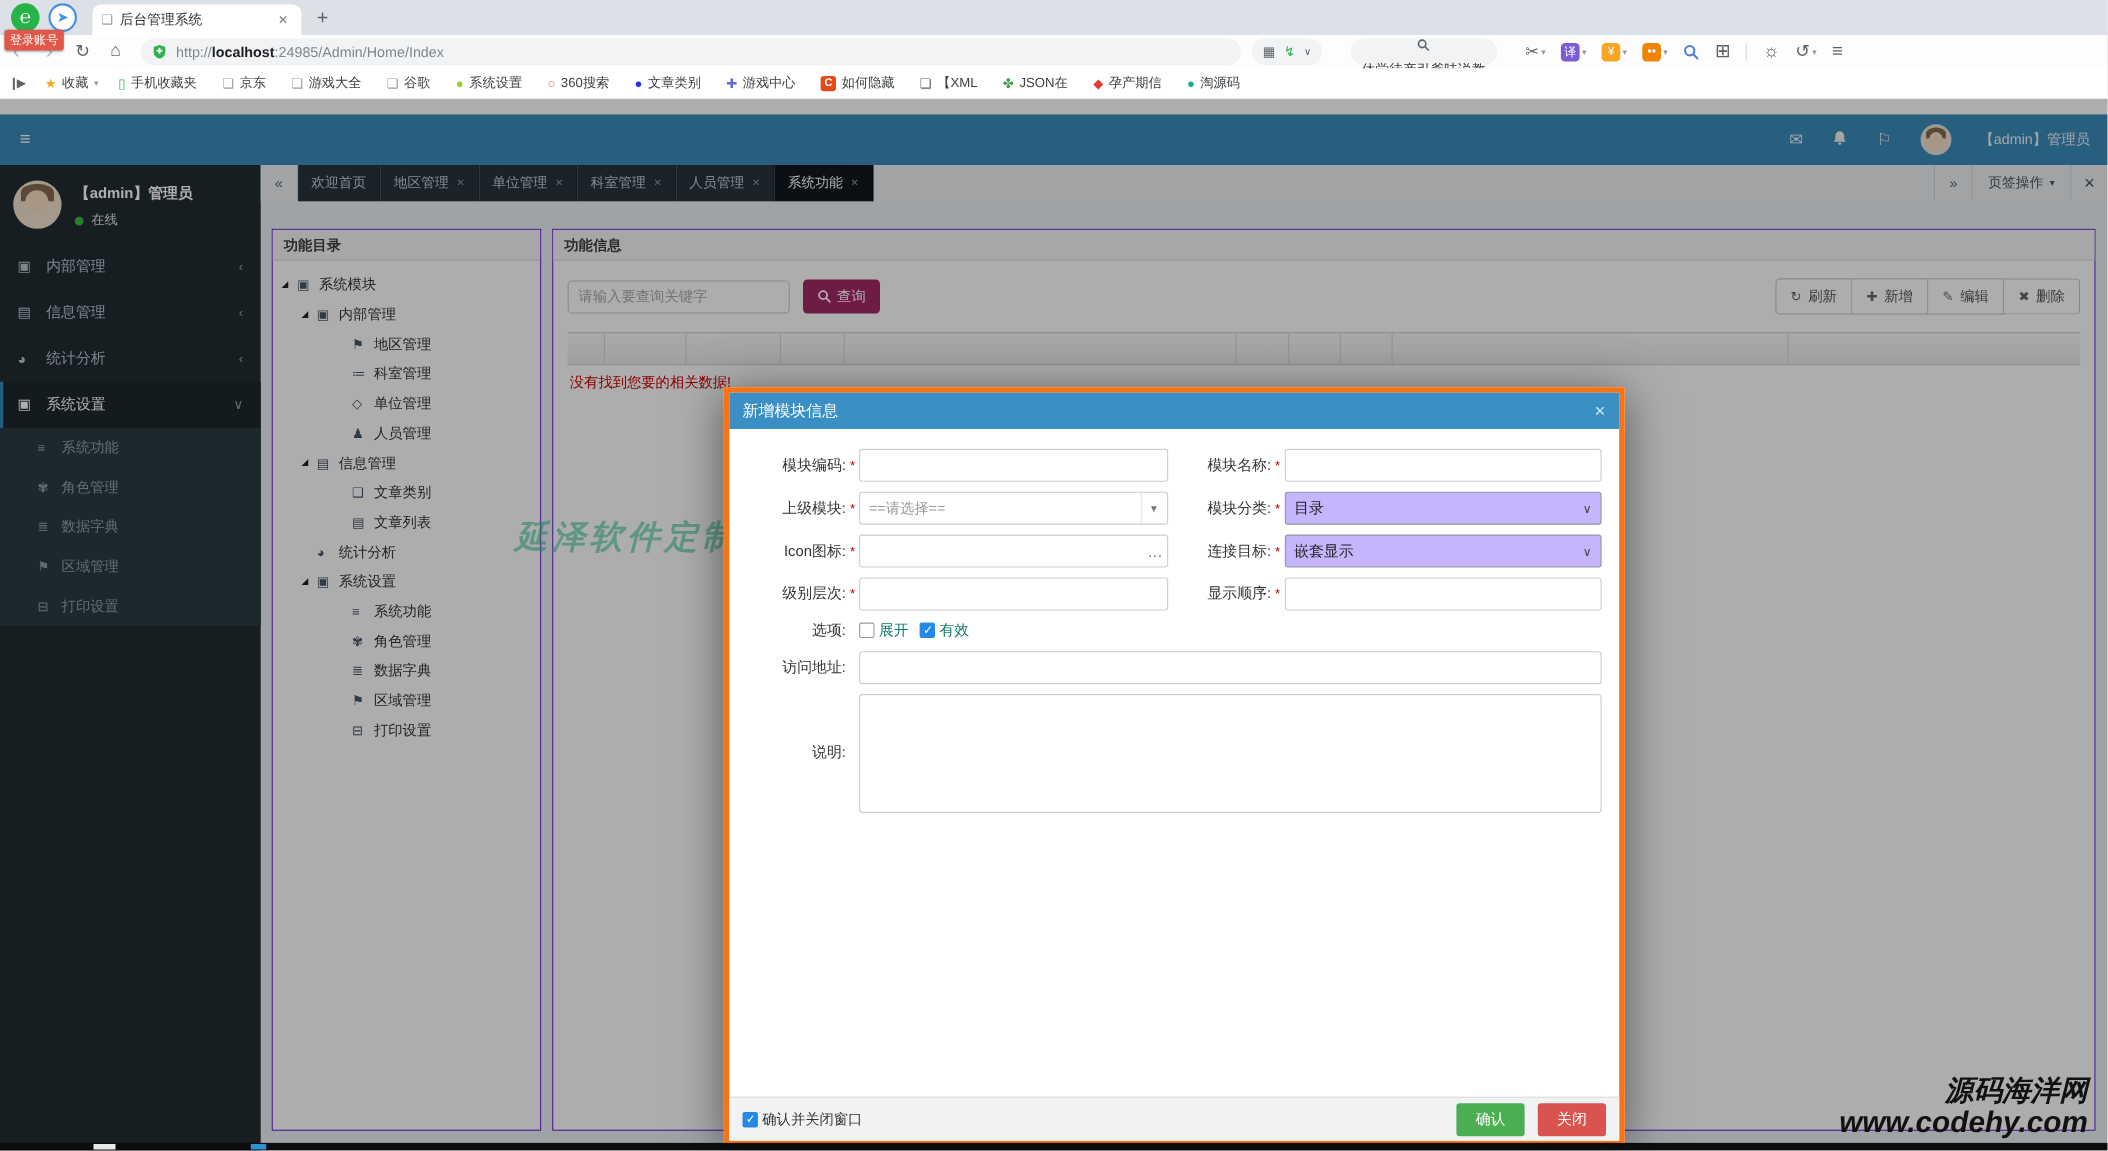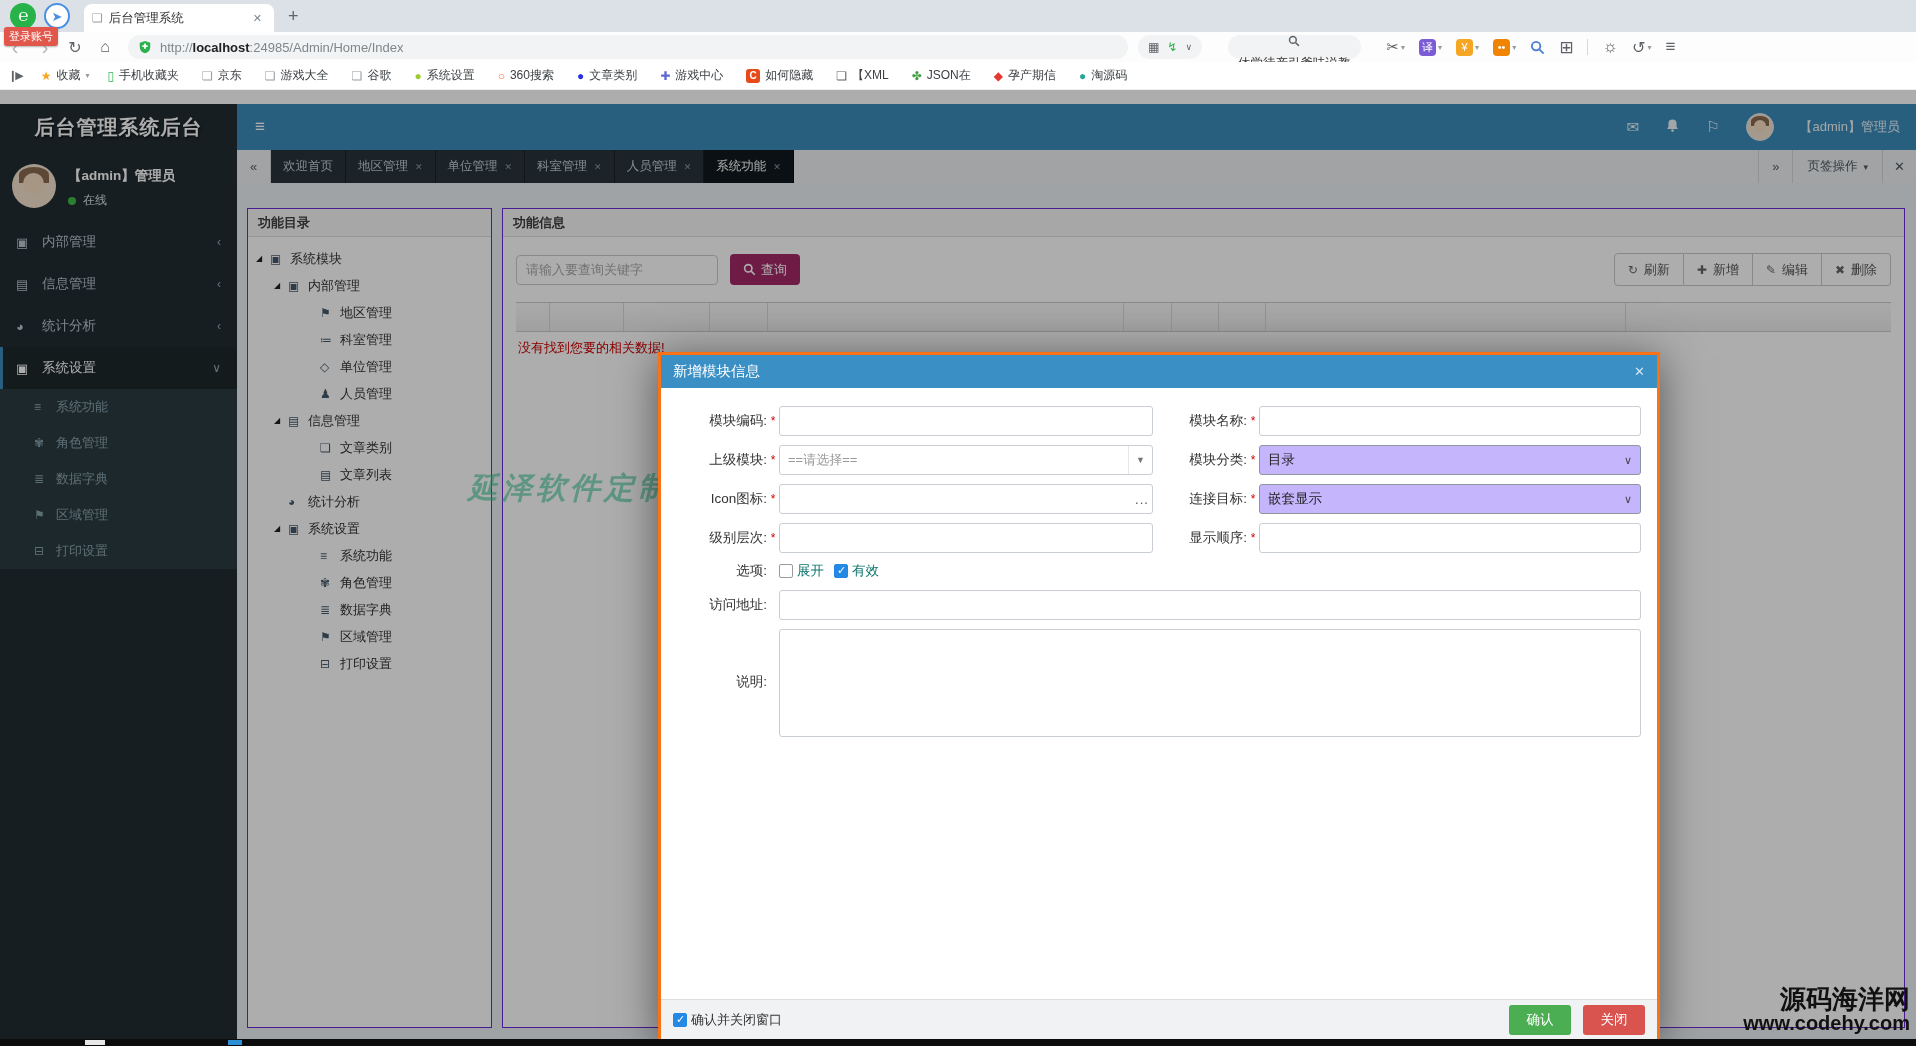--- a/index.html
+++ b/index.html
@@ -140,22 +140,22 @@
   .thc.i0{width:74px;} .thc.i1{width:86px;} .thc.i2{width:58px;} .thc.i3{width:356px;}
   .thc.i4{width:48px;} .thc.i5{width:47px;} .thc.i6{width:47px;} .thc.i7{width:360px;}
   .empty-msg { margin:7px 0 0 2px; color:#c00; font-size:13px; }
 
   
   .green-wm { position:absolute; left:468px; top:378px; z-index:40; font-size:30px; font-weight:bold; font-style:italic;
     color:#2ec08f; opacity:.55; letter-spacing:4px; white-space:nowrap; }
   .backdrop { position:absolute; inset:0; background:rgba(0,0,0,.32); z-index:50; }
 
   
-  .modal { position:absolute; left:658px; top:262px; width:1002px; height:690px; background:#fff; z-index:100;
-    border:3px solid #f97316; box-shadow:0 6px 40px rgba(0,0,0,.5); display:flex; flex-direction:column; }
+  .modal { position:absolute; left:658px; top:262px; width:819px; height:690px; background:#fff; z-index:100;
+    border:5px solid #f97316; box-shadow:0 6px 40px rgba(0,0,0,.5); display:flex; flex-direction:column; }
   .modal-h { height:33px; background:#3a8fc4; color:#fff; display:flex; align-items:center; padding:0 12px; font-size:14.5px; flex:none; }
   .modal-x { margin-left:auto; color:#cfe6f2; font-size:13px; font-weight:bold; }
   .modal-b { flex:1; padding:18px 16px 0 20px; overflow:hidden; }
   .frow { display:flex; margin-bottom:9px; }
   .fcol { width:50%; display:flex; align-items:center; }
   .flabel { width:86px; text-align:right; font-size:13.5px; color:#333; flex:none; }
   .req { color:#d20000; font-size:12px; width:12px; text-align:center; flex:none; }
   .req.blank { visibility:hidden; }
   .finput { flex:1; height:30px; border:1px solid #c9ced4; border-radius:3px; padding:0 8px; font-size:13px; color:#222;
     margin-right:8px; font-family:inherit; }
@@ -176,24 +176,24 @@
   .optlabel { font-size:13.5px; color:#0f766e; margin:0 10px 0 4px; }
   .ta { flex:1; height:108px; border:1px solid #c9ced4; border-radius:3px; resize:none; font-family:inherit; font-size:13px; padding:6px 8px; }
   .frow.top { align-items:flex-start; }
   .frow.top .flabel { padding-top:7px; }
   .modal-f { height:40px; flex:none; background:#f0f2f3; border-top:1px solid #ddd; display:flex; align-items:center; padding:0 12px; }
   .modal-f .optlabel { font-size:13px; color:#333; }
   .fbtn { width:62px; height:30px; border:none; border-radius:3px; color:#fff; font-size:13.5px; font-family:inherit; }
   .fbtn.ok { background:#4cae52; margin-left:auto; }
   .fbtn.close { background:#d9534f; margin-left:12px; }
 
-  .site-wm { position:absolute; right:6px; bottom:12px; z-index:110; text-align:right; color:#111; line-height:1.05;
-    font-weight:bold; }
+  .site-wm { position:absolute; right:18px; bottom:12px; z-index:110; text-align:right; color:#111; line-height:1.05;
+    font-weight:bold;font-style:italic; }
   .site-wm .l1 { font-size:26px; }
-  .site-wm .l2 { font-size:20px; }
+  .site-wm .l2 { font-size:27px; }
   .bottom-strip { position:absolute; left:0; bottom:0; width:100%; height:7px; background:#0c0c0c; z-index:120; }
   .bottom-strip .ws { position:absolute; left:85px; top:1px; width:20px; height:5px; background:#e8e8e8; }
   .bottom-strip .bs { position:absolute; left:228px; top:1px; width:14px; height:5px; background:#2d8fd5; }
 </style>
 </head>
 <body>
 
 <div class="screen">
 
   <div class="tabstrip">
@@ -360,21 +360,20 @@
       <div class="bm-item i13">
         <span class="bm-ic" style="color: rgb(38, 166, 154);">●</span>
         <span>淘源码</span>
         <span class="bm-caret caret-slot"></span>
       </div>
     </div>
 
   <div class="page">
 
     <div class="app-header">
-      <div class="brand">后台管理系统后台</div>
       <span class="burger">≡</span>
       <div class="hdr-right">
         <span class="hdr-ic">✉</span>
         <span class="hdr-ic">
           <svg viewBox="0 0 16 16">
               <path d="M8 1.5a4.3 4.3 0 0 0-4.3 4.3v3.4L2.2 11.6h11.6l-1.5-2.4V5.8A4.3 4.3 0 0 0 8 1.5z"></path>
               <circle cx="8" cy="13.4" r="1.4"></circle>
             </svg>
         </span>
         <span class="hdr-ic">⚐</span>

